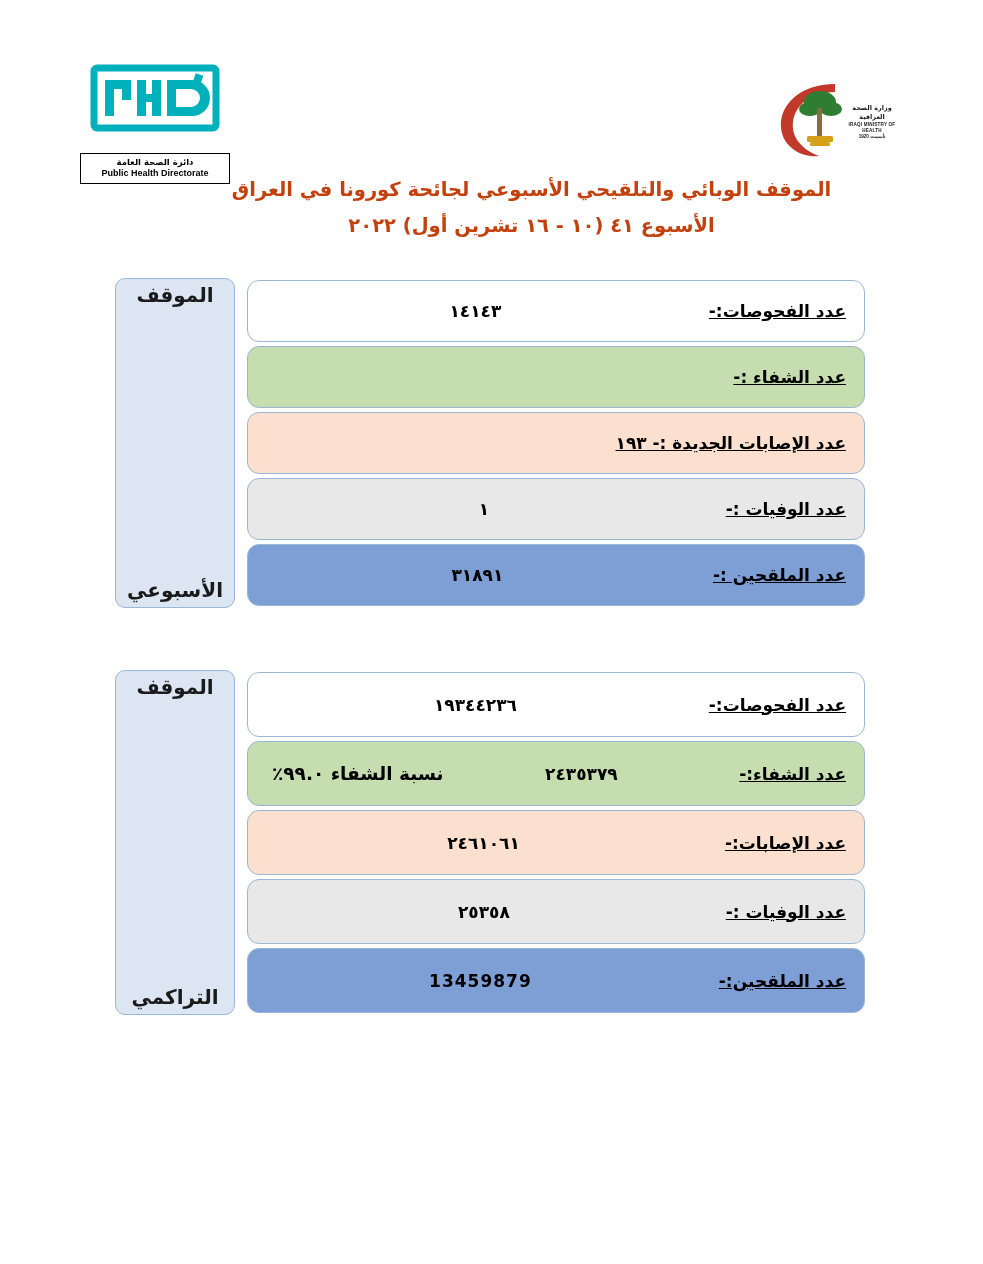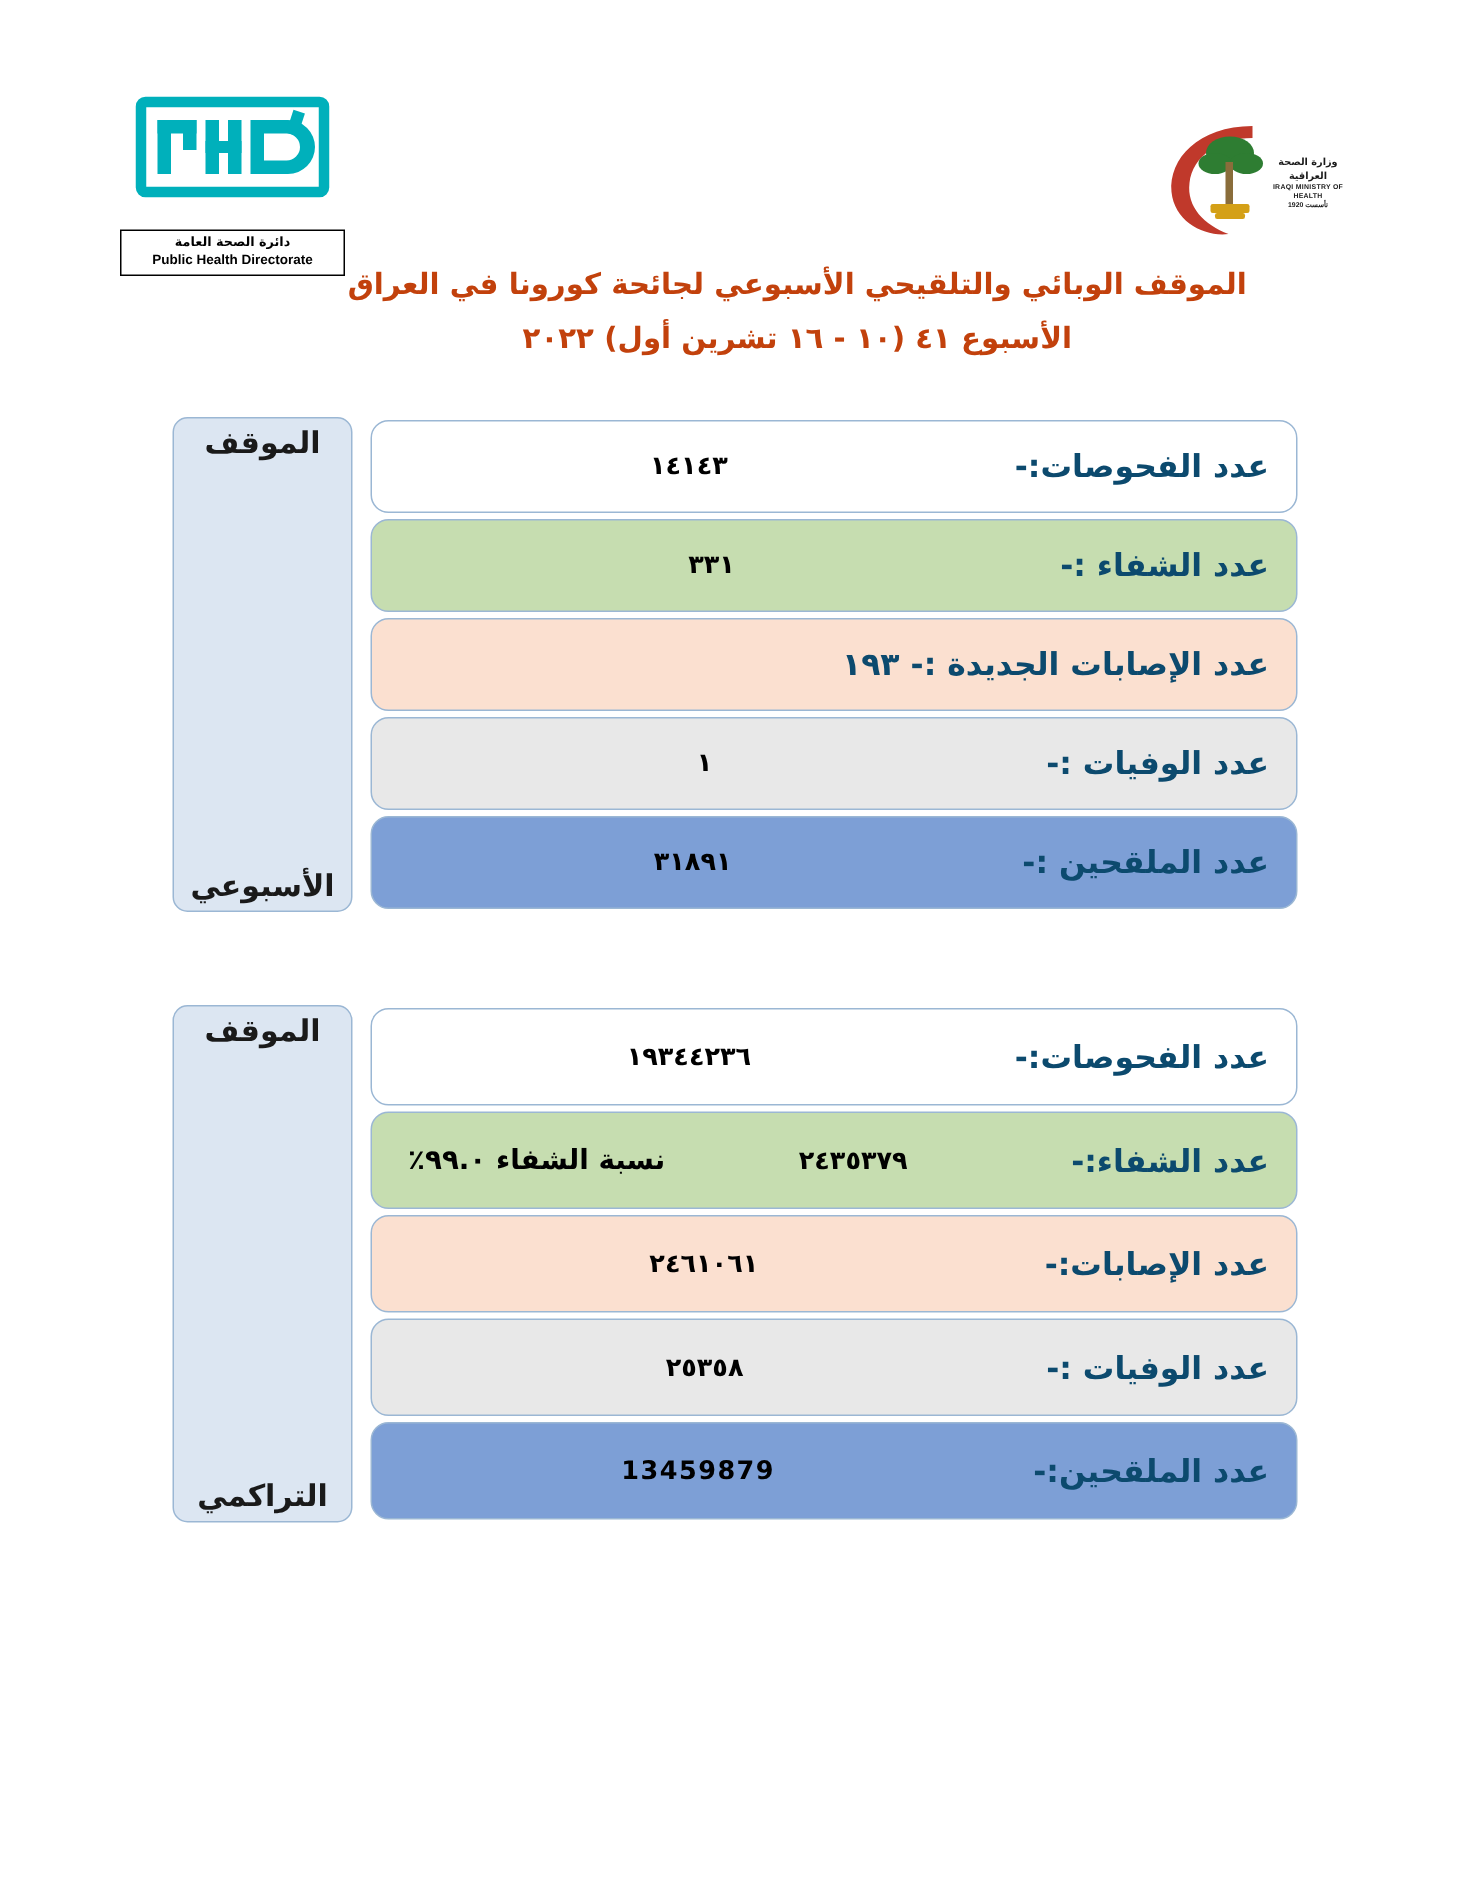--- a/index.html
+++ b/index.html
@@ -155,24 +155,25 @@
     border: 1.2px solid #9bb7d4;
     display: flex;
     flex-direction: row;
     align-items: center;
     box-sizing: border-box;
     padding: 0 18px 0 14px;
     position: relative;
   }
   .row-label {
     font-family: "DejaVu Sans", sans-serif;
-    font-size: 21px;
+    font-size: 17px;
     font-weight: bold;
     white-space: nowrap;
-    color: #0c4a6e;
+    color: #000000;
+    text-decoration: underline;
   }
   .row-value {
     flex: 1;
     text-align: center;
     font-family: "DejaVu Sans", sans-serif;
     font-size: 17px;
     font-weight: bold;
     letter-spacing: 1px;
     color: #000;
     padding-right: 20px;
@@ -262,21 +263,20 @@
     <div>الموقف</div>
     <div>الأسبوعي</div>
   </div>
   <div class="rows">
     <div class="row c-white">
       <span class="row-label">عدد الفحوصات:-</span>
       <span class="row-value">١٤١٤٣</span>
     </div>
     <div class="row c-green">
       <span class="row-label">عدد الشفاء  :-</span>
-      <span class="row-value">٣٣١</span>
     </div>
     <div class="row c-peach">
       <span class="row-label">عدد الإصابات الجديدة :- ١٩٣</span>
       <span class="row-value"></span>
     </div>
     <div class="row c-gray">
       <span class="row-label">عدد الوفيات  :-</span>
       <span class="row-value">١</span>
     </div>
     <div class="row c-blue">

